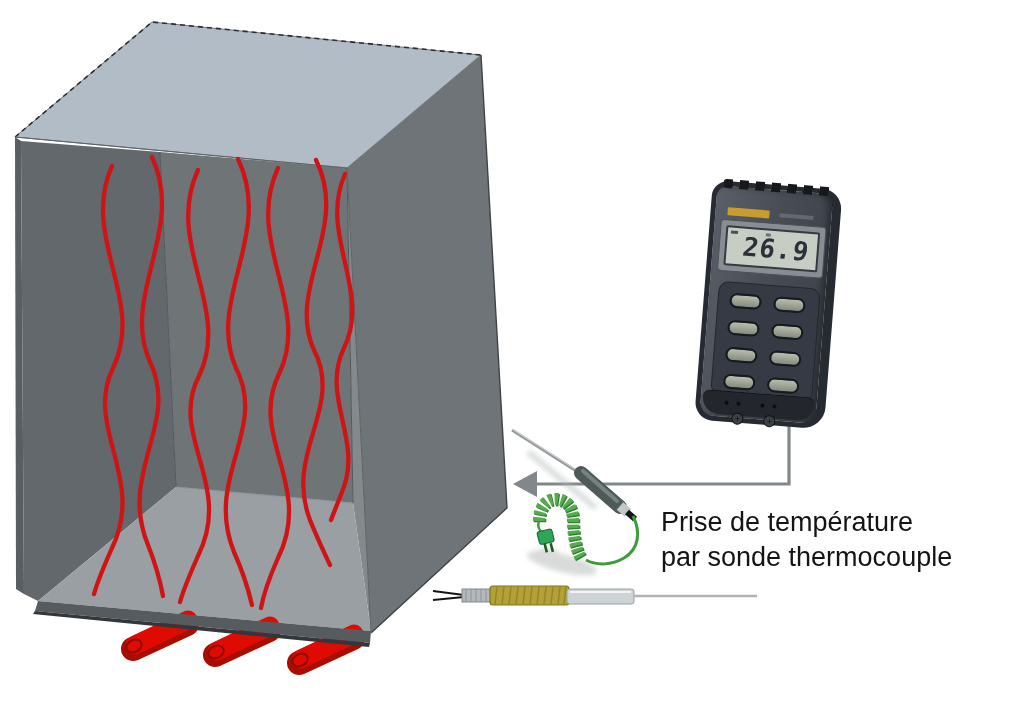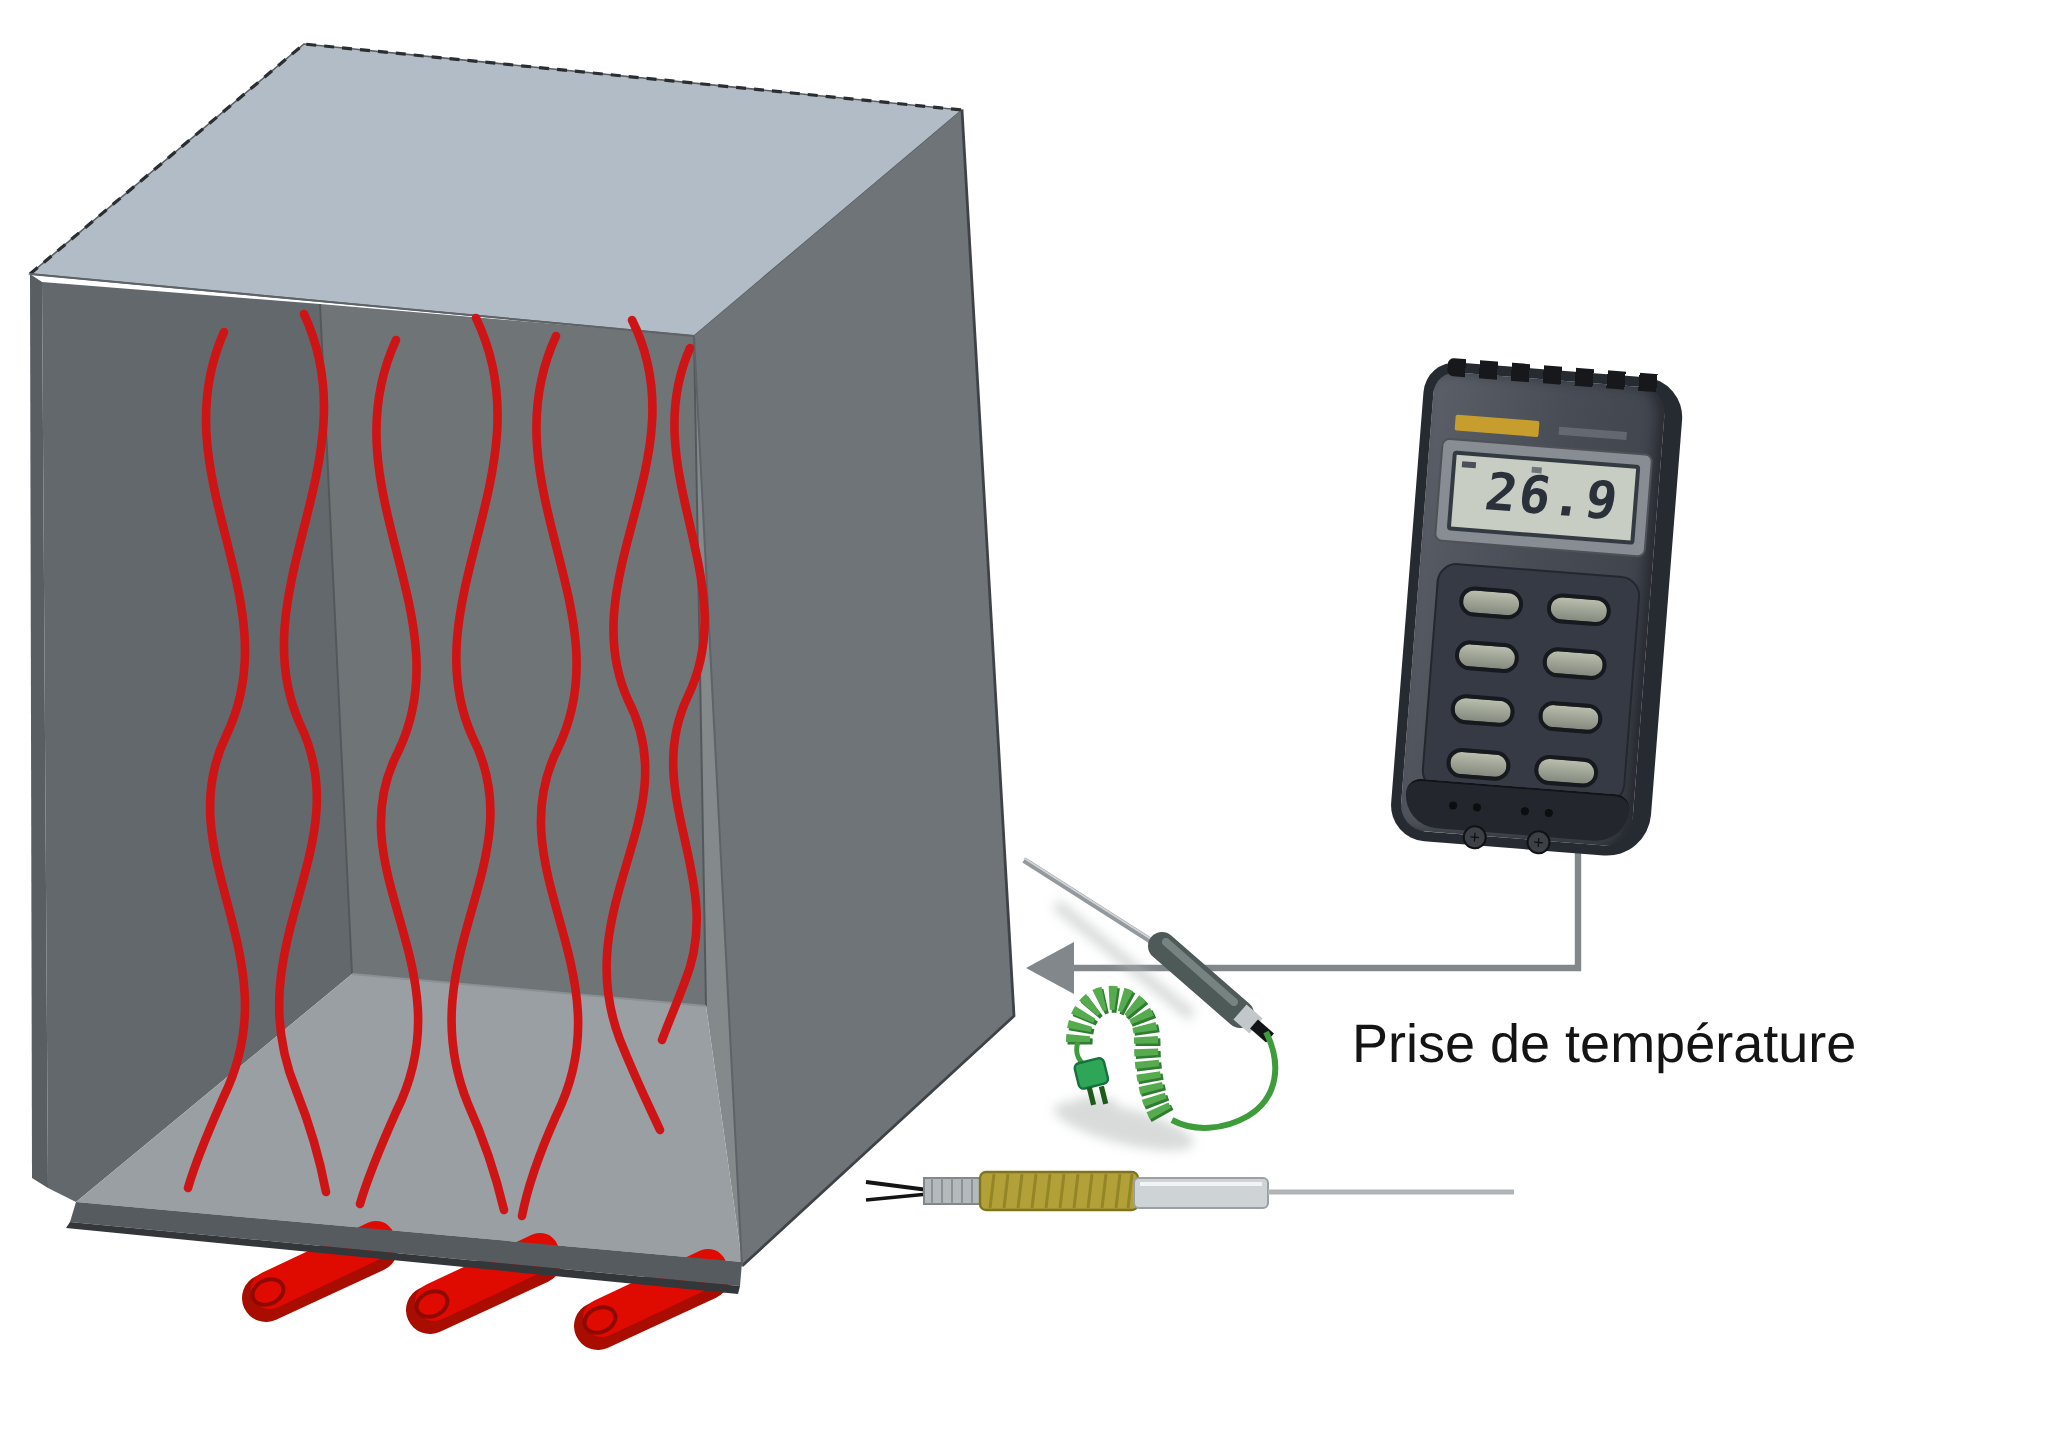--- a/index.html
+++ b/index.html
@@ -1,21 +1,21 @@
 <!DOCTYPE html>
 <html><head>
 <meta charset="utf-8">
 <style>
   html,body{margin:0;padding:0;background:#fff;}
   #scene{position:relative;width:1024px;height:721px;background:#ffffff;overflow:hidden;
          font-family:"Liberation Sans", sans-serif;}
   #scene svg{position:absolute;left:0;top:0;}
 
   
-  .caption{position:absolute;left:676px;top:505px;color:#141414;font-size:27px;line-height:35px;white-space:nowrap;}
+  .caption{position:absolute;left:661px;top:505px;color:#141414;font-size:27px;line-height:35px;white-space:nowrap;}
 
   
   .meter{position:absolute;left:713px;top:180px;width:130px;height:240px;
          transform:rotate(4.5deg);transform-origin:top left;
          background:linear-gradient(100deg,#5a5f68 0%,#474c55 45%,#3a3f48 100%);
          border:5px solid #262a31;border-right-width:9px;
          border-radius:16px 20px 22px 18px;box-sizing:border-box;
          box-shadow:inset -4px 0 6px rgba(0,0,0,.35);}
   .serrations{position:absolute;top:-7px;left:6px;width:110px;height:9px;border-radius:3px;
          background:repeating-linear-gradient(90deg,#16181c 0 9px,transparent 9px 16px);}
@@ -168,15 +168,16 @@
     <div class="vent" style="left:34px;"></div>
     <div class="vent" style="left:58px;"></div>
     <div class="vent" style="left:70px;"></div>
     <div class="screw" style="left:30px;">+</div>
     <div class="screw" style="left:62px;">+</div>
   </div>
 </div>
 
 <div class="caption">
   <div>Prise de température</div>
+  <div>par sonde thermocouple</div>
 </div>
 
 </div>
 
 </body></html>

